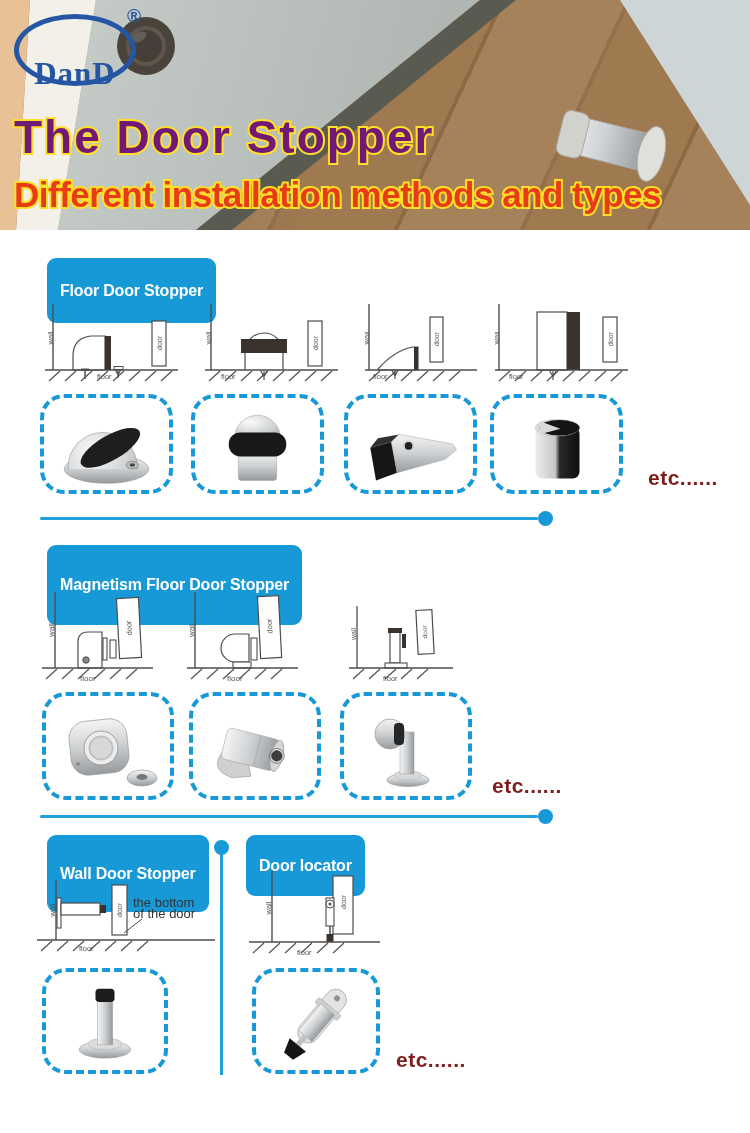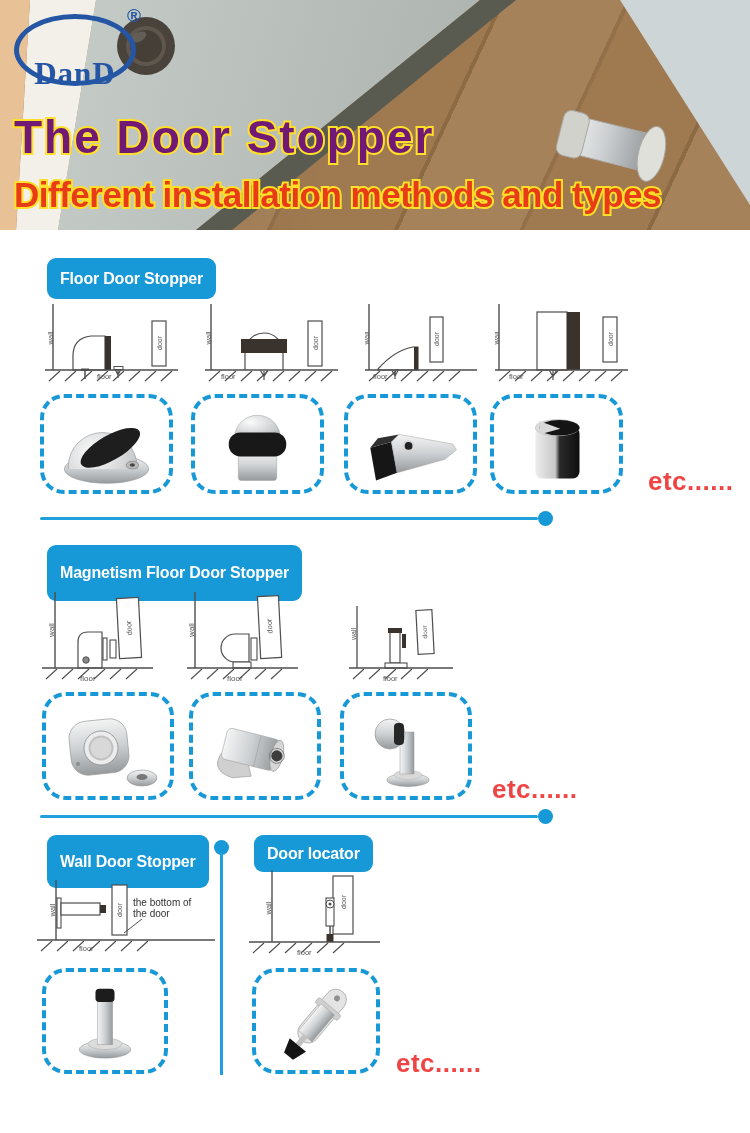--- a/index.html
+++ b/index.html
@@ -24,35 +24,35 @@
   .logo-text{font-family:"Liberation Serif",serif;font-weight:bold;font-size:31px;color:#2456a4;letter-spacing:1px;margin-top:48px;}
   .reg{position:absolute;left:127px;top:5px;font-size:19px;font-weight:bold;color:#2456a4;}
   
   .big-title{position:absolute;left:14px;top:110px;font-size:46px;font-weight:bold;letter-spacing:2px;
        color:#701a75;-webkit-text-stroke:4px #ffdf28;paint-order:stroke fill;white-space:nowrap;}
   .sub-title{position:absolute;left:6px;top:175px;font-size:35px;font-weight:bold;letter-spacing:-.5px;
        color:#e73c17;-webkit-text-stroke:4px #ffdf28;paint-order:stroke fill;white-space:nowrap;padding-left:8px;}
   
   .pill{position:absolute;height:33px;background:#1798d7;border-radius:9px;color:#fff;
         font-weight:bold;font-size:16px;display:flex;align-items:center;justify-content:center;
-        padding:4px 13px;letter-spacing:-.2px;white-space:nowrap;}
+        padding:16px 13px;letter-spacing:-.2px;white-space:nowrap;}
   
   .card{position:absolute;border:4px dashed #1798d7;border-radius:24px;background:#fff;
         display:flex;align-items:center;justify-content:center;box-sizing:border-box;}
   .card svg{width:100%;height:100%;}
   
-  .etc{position:absolute;font-size:26px;font-weight:bold;color:#ef4444;letter-spacing:.5px;}
+  .etc{position:absolute;font-size:21px;font-weight:bold;color:#7f1d1d;letter-spacing:.5px;}
   
   .hline{position:absolute;height:3px;background:#1f9fdc;border-radius:2px;}
   .dot{position:absolute;width:15px;height:15px;border-radius:50%;background:#1798d7;}
   .vline{position:absolute;width:3px;background:#1f9fdc;}
   
   .diag{position:absolute;}
   svg text{font-family:"Liberation Sans",sans-serif;fill:#555;}
-  .note{position:absolute;left:133px;top:897px;width:64px;font-size:10px;line-height:11px;color:#333;}
+  .note{position:absolute;left:133px;top:897px;width:64px;font-size:13px;line-height:11px;color:#333;}
 </style>
 </head>
 <body>
 
 <svg width="0" height="0" style="position:absolute" aria-hidden="true">
   <defs>
     <linearGradient id="gSteel" x1="0" y1="0" x2="0" y2="1">
       <stop offset="0" stop-color="#f4f4f4"></stop>
         <stop offset=".5" stop-color="#cdd0d2"></stop>
         <stop offset="1" stop-color="#979a9d"></stop>
@@ -287,21 +287,21 @@
       <circle cx="46" cy="38" r="15" fill="url(#gSteel)" stroke="#949494" stroke-width=".7"></circle>
       <rect x="50" y="27" width="10" height="22" rx="4" fill="#262626"></rect>
     </svg>
   </div>
   <div class="etc" style="left:492px;top:774px;">etc......</div>
 
   <div class="hline" style="left:40px;top:815px;width:498px;"></div>
   <div class="dot" style="left:538px;top:809px;"></div>
 
   <div class="pill" style="left:47px;top:835px;height:45px;">Wall Door Stopper</div>
-  <div class="pill" style="left:254px;top:835px;height:29px;">Door locator</div>
+  <div class="pill" style="left:246px;top:835px;height:29px;">Door locator</div>
   <div class="dot" style="left:214px;top:840px;"></div>
   <div class="vline" style="left:220px;top:853px;height:222px;"></div>
 
   <svg class="diag" style="left:35px;top:872px;" width="185" height="85" viewBox="0 0 185 85">
     <line x1="21" y1="8" x2="21" y2="68" stroke="#4d4d4d" stroke-width="1.4"></line>
     <text font-size="7.5" text-anchor="middle" transform="rotate(-90 17 38)" x="17" y="40.5">wall</text>
     <rect x="22" y="26" width="4" height="30" fill="#fff" stroke="#4d4d4d" stroke-width="1.1"></rect>
     <rect x="26" y="31" width="39" height="12" fill="#fff" stroke="#4d4d4d" stroke-width="1.2"></rect>
     <rect x="65" y="33" width="6" height="8" fill="#3a322c"></rect>
     <rect x="77" y="13" width="15" height="50" fill="#fff" stroke="#4d4d4d" stroke-width="1.2"></rect>

